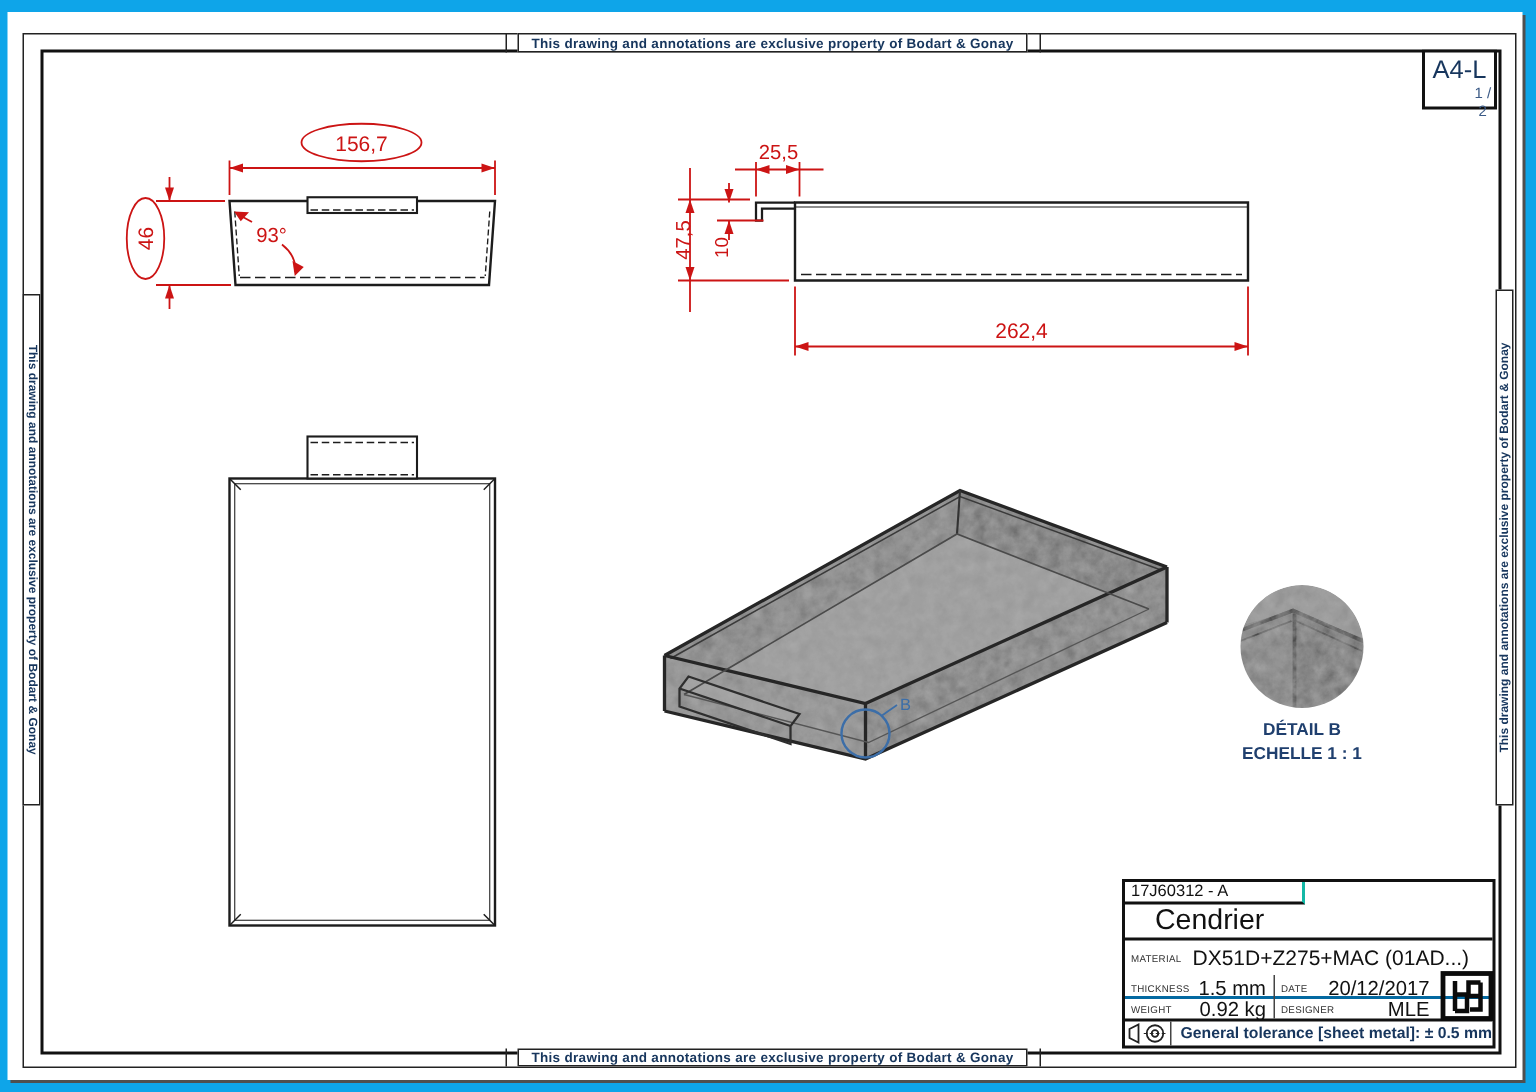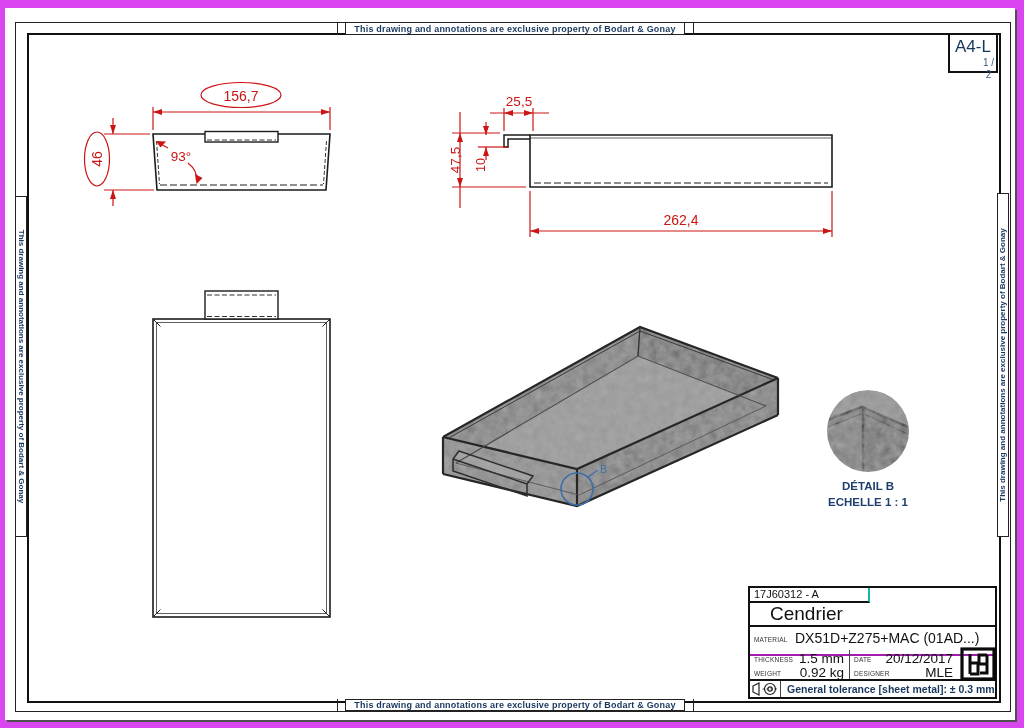--- a/index.html
+++ b/index.html
@@ -1,17 +1,17 @@
 <!DOCTYPE html>
 <html><head>
 <meta charset="utf-8">
 <style>
   html,body{margin:0;padding:0;}
   body{font-family:"Liberation Sans",sans-serif;}
-  .page{position:relative;width:1024px;height:728px;background:#d946ef;overflow:hidden;}
+  .page{position:relative;width:1024px;height:728px;background:#0ea5e9;overflow:hidden;}
   .sheet{position:absolute;left:5px;top:8px;width:1010px;height:712px;background:#ffffff;box-shadow:2px 2px 0 #4f4f4f;}
   .outer-frame{position:absolute;left:15px;top:22px;width:994px;height:688px;border:1px solid #222;}
   .inner-frame{position:absolute;left:27px;top:33px;width:970px;height:666px;border:2px solid #111;}
   .banner{position:absolute;left:345px;width:340px;background:#fff;border:1px solid #222;
           font-size:9px;font-weight:bold;color:#17365d;text-align:center;white-space:nowrap;
           letter-spacing:.2px;box-sizing:border-box;}
   .banner-top{top:22px;height:13px;line-height:12px;}
   .banner-bottom{top:699px;height:12px;line-height:11px;}
   .tick{position:absolute;width:1px;background:#222;}
   .vstrip{position:absolute;width:12px;border:1px solid #222;background:#fff;box-sizing:border-box;}
@@ -27,21 +27,21 @@
   .format-box .pg{font-size:10px;color:#3b5a86;line-height:12px;margin-left:31px;}
   .cad{position:absolute;left:0;top:0;pointer-events:none;}
   
   .tb{position:absolute;left:748px;top:586px;width:249px;height:113px;border:2px solid #111;
       background:#fff;box-sizing:border-box;font-size:13px;color:#111;}
   .tb *{box-sizing:border-box;}
   .tb-row{position:absolute;left:0;width:100%;}
   .tb-num{top:0;height:15px;width:120px;border-right:2px solid #14b8a6;border-bottom:2px solid #111;
           font-size:11px;line-height:13px;padding-left:4px;}
   .tb-title{top:15px;height:24px;border-bottom:2px solid #111;font-size:19px;line-height:22px;padding-left:20px;}
-  .tb-mat{top:39px;height:29px;border-bottom:2px solid #a21caf;}
+  .tb-mat{top:39px;height:39px;border-bottom:2px solid #0369a1;}
   .tb-lbl{position:absolute;font-size:6.5px;color:#333;letter-spacing:.2px;}
   .tb-mat .tb-lbl{left:4px;top:9px;}
   .tb-mat .tb-val{position:absolute;left:45px;top:3px;font-size:14px;}
   .tb-props{top:62px;height:31px;border-bottom:2px solid #111;}
   .tb-col1{position:absolute;left:0;top:0;width:100px;height:100%;border-right:1.5px solid #444;}
   .tb-col2{position:absolute;left:100px;top:0;width:147px;height:100%;}
   .prop-line{position:absolute;left:0;width:100%;height:14px;}
   .prop-line .tb-lbl{left:4px;top:5px;}
   .tb-col1 .tb-pv{position:absolute;right:5px;top:0;font-size:13.5px;}
   .tb-col2 .tb-pv{position:absolute;right:44px;top:0;font-size:13.5px;}
@@ -259,16 +259,16 @@
     </div>
     <div class="tb-row tb-tol">
       <div class="tb-proj">
         <svg width="29" height="16" viewBox="0 0 29 16" style="margin:0 0 0 1px;">
           <polygon points="2,5 8,2 8,14 2,11" fill="none" stroke="#222" stroke-width="1.2"></polygon>
           <circle cx="19" cy="8" r="5.5" fill="none" stroke="#222" stroke-width="1.2"></circle>
           <circle cx="19" cy="8" r="2.2" fill="none" stroke="#222" stroke-width="1.2"></circle>
           <path d="M11.5 8 H27" stroke="#222" stroke-width="0.8" stroke-dasharray="2.5 1.5"></path>
         </svg>
       </div>
-      <span class="tb-toltext">General tolerance [sheet metal]: ± 0.3 mm</span>
+      <span class="tb-toltext">General tolerance [sheet metal]: ± 0.5 mm</span>
     </div>
   </div>
 </div>
 
 </body></html>

